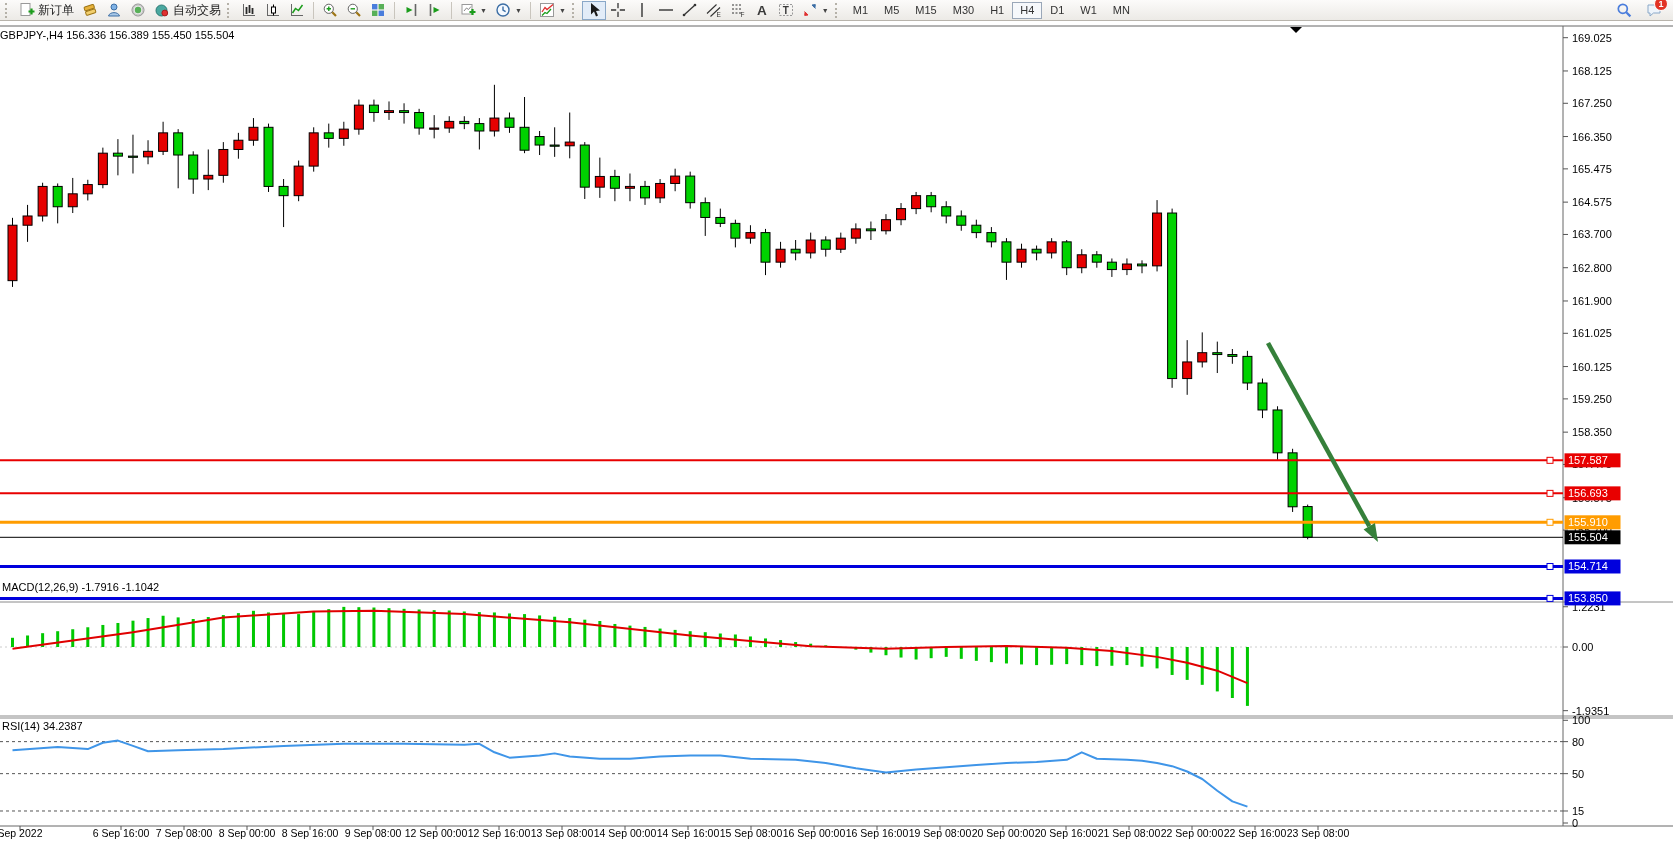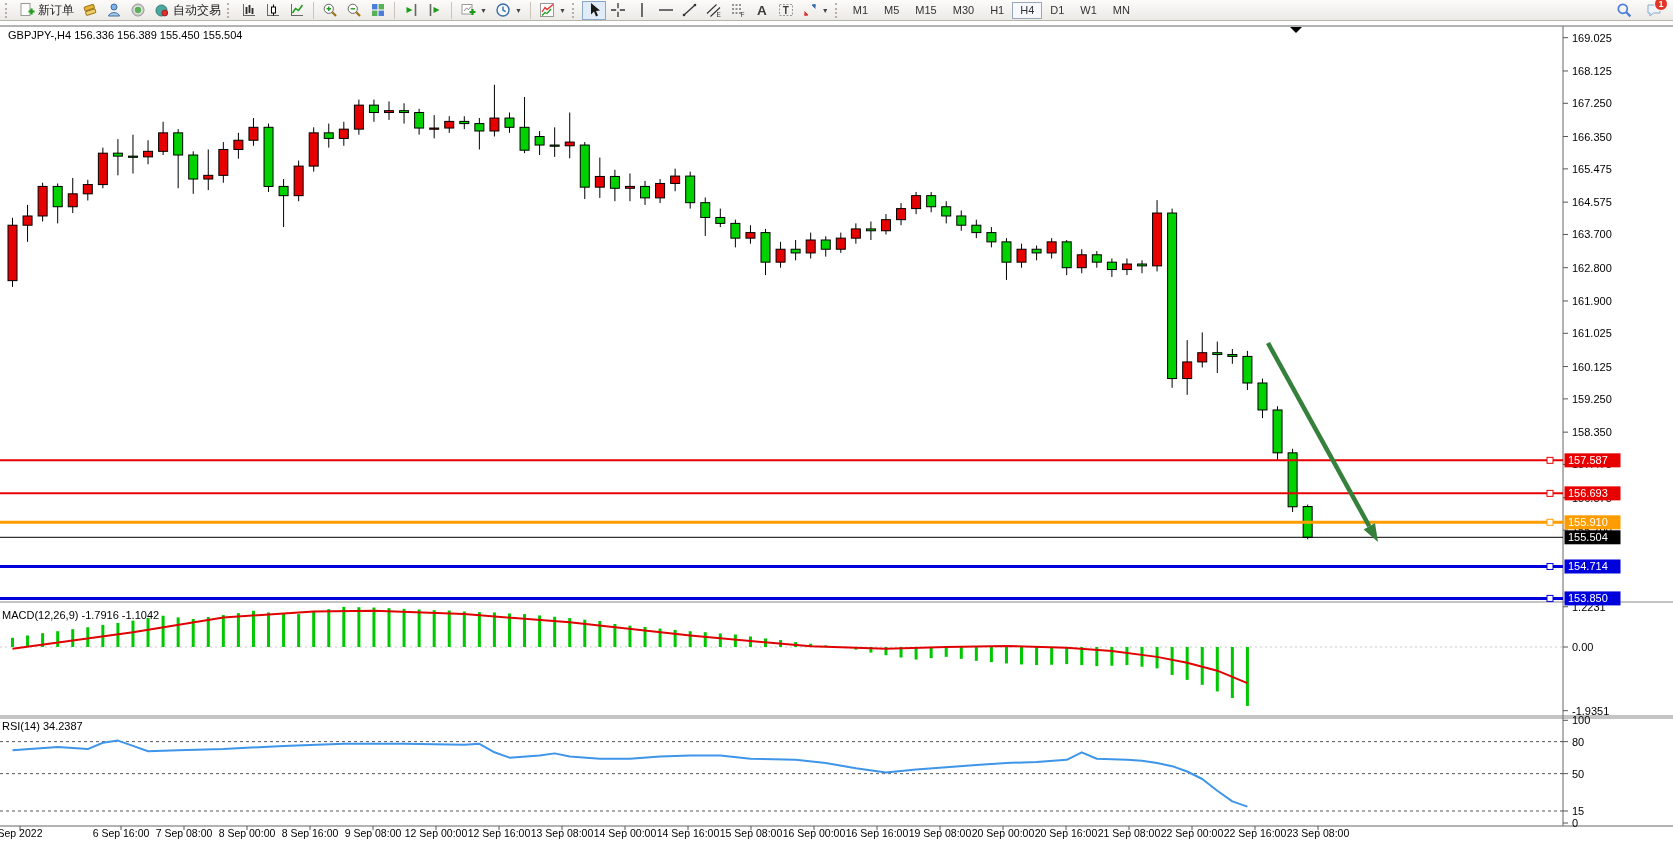--- a/index.html
+++ b/index.html
@@ -608,16 +608,16 @@
       <rect x="1564.5" y="530.3009500000006" width="56" height="14" fill="#000000"></rect>
       <text x="1568" y="541.3009500000006" font-size="11" fill="#fff">155.504</text>
       <rect x="1564.5" y="559.4914500000003" width="56" height="14" fill="#0000dd"></rect>
       <text x="1568" y="570.4914500000003" font-size="11" fill="#fff">154.714</text>
       <rect x="1564.5" y="591.4162500000006" width="56" height="14" fill="#0000dd"></rect>
       <text x="1568" y="602.4162500000006" font-size="11" fill="#fff">153.850</text>
       <line x1="1268" y1="343" x2="1369.292054172459" y2="526.2465343665398" stroke="#35803a" stroke-width="4.5"></line>
       <polygon points="1378,542 1363.6033026937096,529.3910703598184 1374.9808056512086,523.1019983732612" fill="#35803a"></polygon>
       <polygon points="1290,27 1302,27 1296,33" fill="#000"></polygon>
     </svg>
-  <div class="overlay-label" style="top:29px;left:8px">GBPJPY-,H4 156.336 156.389 155.450 155.504</div>
-  <div class="overlay-label" style="top:609px;left:2px">MACD(12,26,9) -1.7916 -1.1042</div>
+  <div class="overlay-label" style="top:29px;left:0">GBPJPY-,H4 156.336 156.389 155.450 155.504</div>
+  <div class="overlay-label" style="top:581px;left:2px">MACD(12,26,9) -1.7916 -1.1042</div>
   <div class="overlay-label" style="top:720px;left:2px">RSI(14) 34.2387</div>
 </div>
 
 </body></html>

